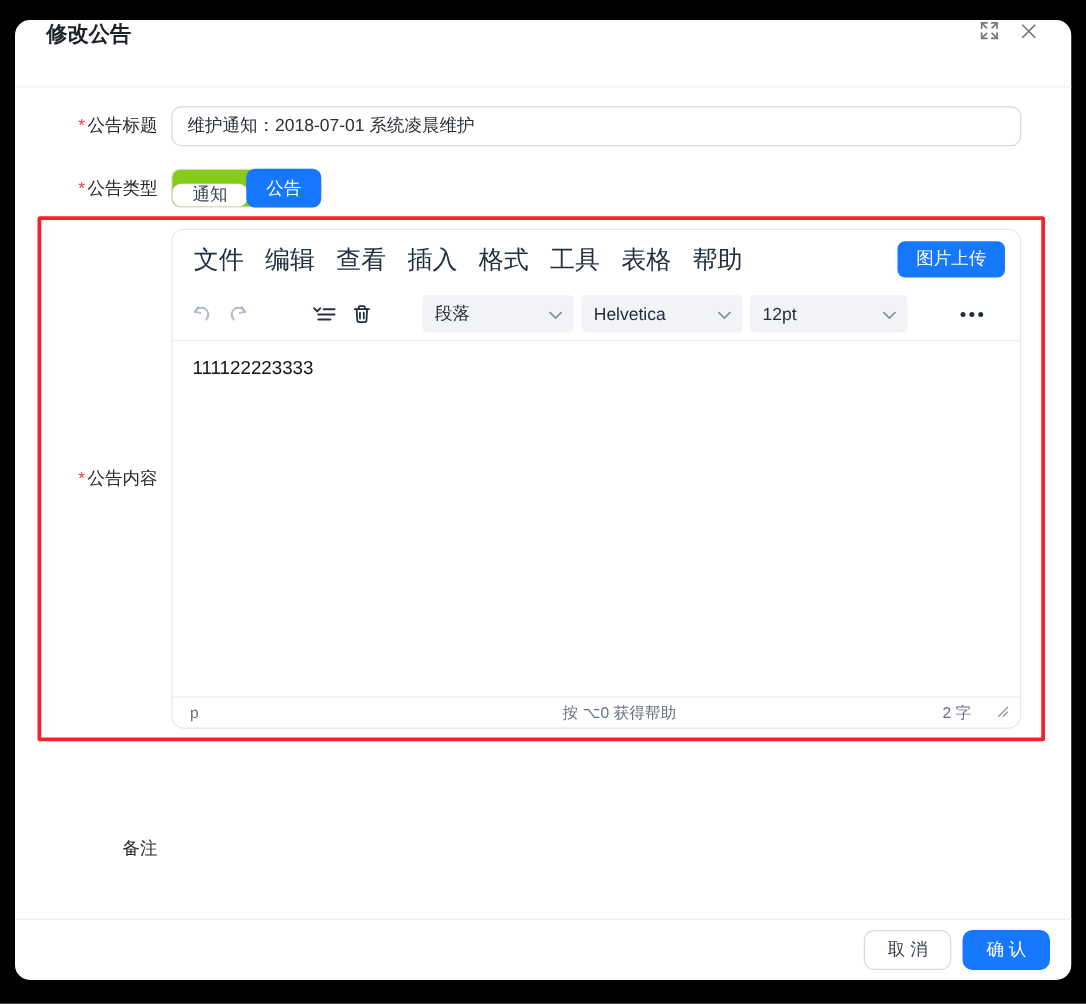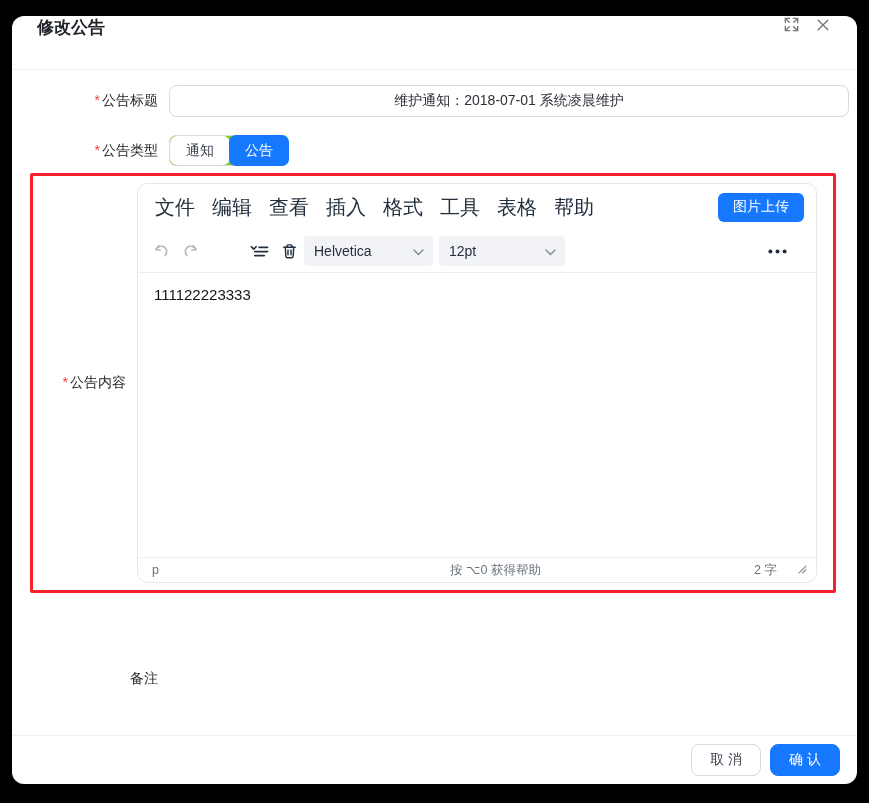--- a/index.html
+++ b/index.html
@@ -15,37 +15,36 @@
   }
   
   .modal-header {
     display:flex; align-items:flex-start; height:54px;
     padding:0 26px 0 25px; border-bottom:1px solid #f0f0f0;
   }
   .modal-title { flex:1; font-size:17px; font-weight:bold; color:#1f2329; }
   .header-icons { display:flex; align-items:center; gap:15px; color:#73787f; }
   .icon-btn { display:flex; align-items:center; cursor:pointer; }
   
-  .row { position:absolute; left:0; right:0; display:flex; align-items:center;padding-left:32px; }
+  .row { position:absolute; left:0; right:0; display:flex; align-items:center; }
   .form-label {
     width:114px; flex:none; text-align:right;
     font-size:14px; color:#26282c; white-space:nowrap;
   }
   .req { color:#f53f3f; margin-right:2px; font-size:14px; }
   .row-field { margin-left:11px; }
   .text-input {
     width:680px; height:32px; border:1px solid #d9d9d9; border-radius:8px;
     padding:0 12px; font-size:14px; color:#2b2f36; outline:none;
     font-family:inherit;
-    text-align:center;
   }
   
   .seg-group {
     display:inline-flex; border:1px solid #d9d9d9; border-radius:7px;
-    height:31px; background:#84cc16;
+    height:31px; background:#84cc16;align-items:flex-end;
   }
   .seg-btn {
     padding:0 16px; font-size:14px; color:#3d4350; background:#fff;
     display:flex; align-items:center; cursor:pointer; border:none;
     border-radius:7px; font-family:inherit;
   }
   .seg-btn.selected { background:#1677ff; color:#fff; margin:-1px; height:31px; }
   
   .content-section {
     position:absolute; top:157px; left:18px; width:806px; height:420px;
@@ -208,20 +207,28 @@
           </svg>
         </span>
         <span class="tb-icon">
           <svg width="19" height="19" viewBox="0 0 20 20" fill="none" stroke="currentColor" stroke-width="1.5" stroke-linecap="round" stroke-linejoin="round">
             <path d="M4 5.5 H16"></path>
             <path d="M7.5 5.5 V4 a1 1 0 0 1 1 -1 h3 a1 1 0 0 1 1 1 V5.5"></path>
             <path d="M5.6 5.5 L6.1 15 a1.6 1.6 0 0 0 1.6 1.5 h4.6 a1.6 1.6 0 0 0 1.6 -1.5 L14.4 5.5"></path>
             <path d="M8.4 8.5 V13.5 M11.6 8.5 V13.5"></path>
           </svg>
         </span>
+        <div class="tb-select w-para">
+          <span>段落</span>
+          <span>
+            <svg width="11" height="7" viewBox="0 0 11 7" fill="none" stroke="#828a99" stroke-width="1.4" stroke-linecap="round">
+                <polyline points="1,1 5.5,5.5 10,1"></polyline>
+              </svg>
+          </span>
+        </div>
         <div class="tb-select w-font">
           <span>Helvetica</span>
           <span>
             <svg width="11" height="7" viewBox="0 0 11 7" fill="none" stroke="#828a99" stroke-width="1.4" stroke-linecap="round">
                 <polyline points="1,1 5.5,5.5 10,1"></polyline>
               </svg>
           </span>
         </div>
         <div class="tb-select w-size">
           <span>12pt</span>

